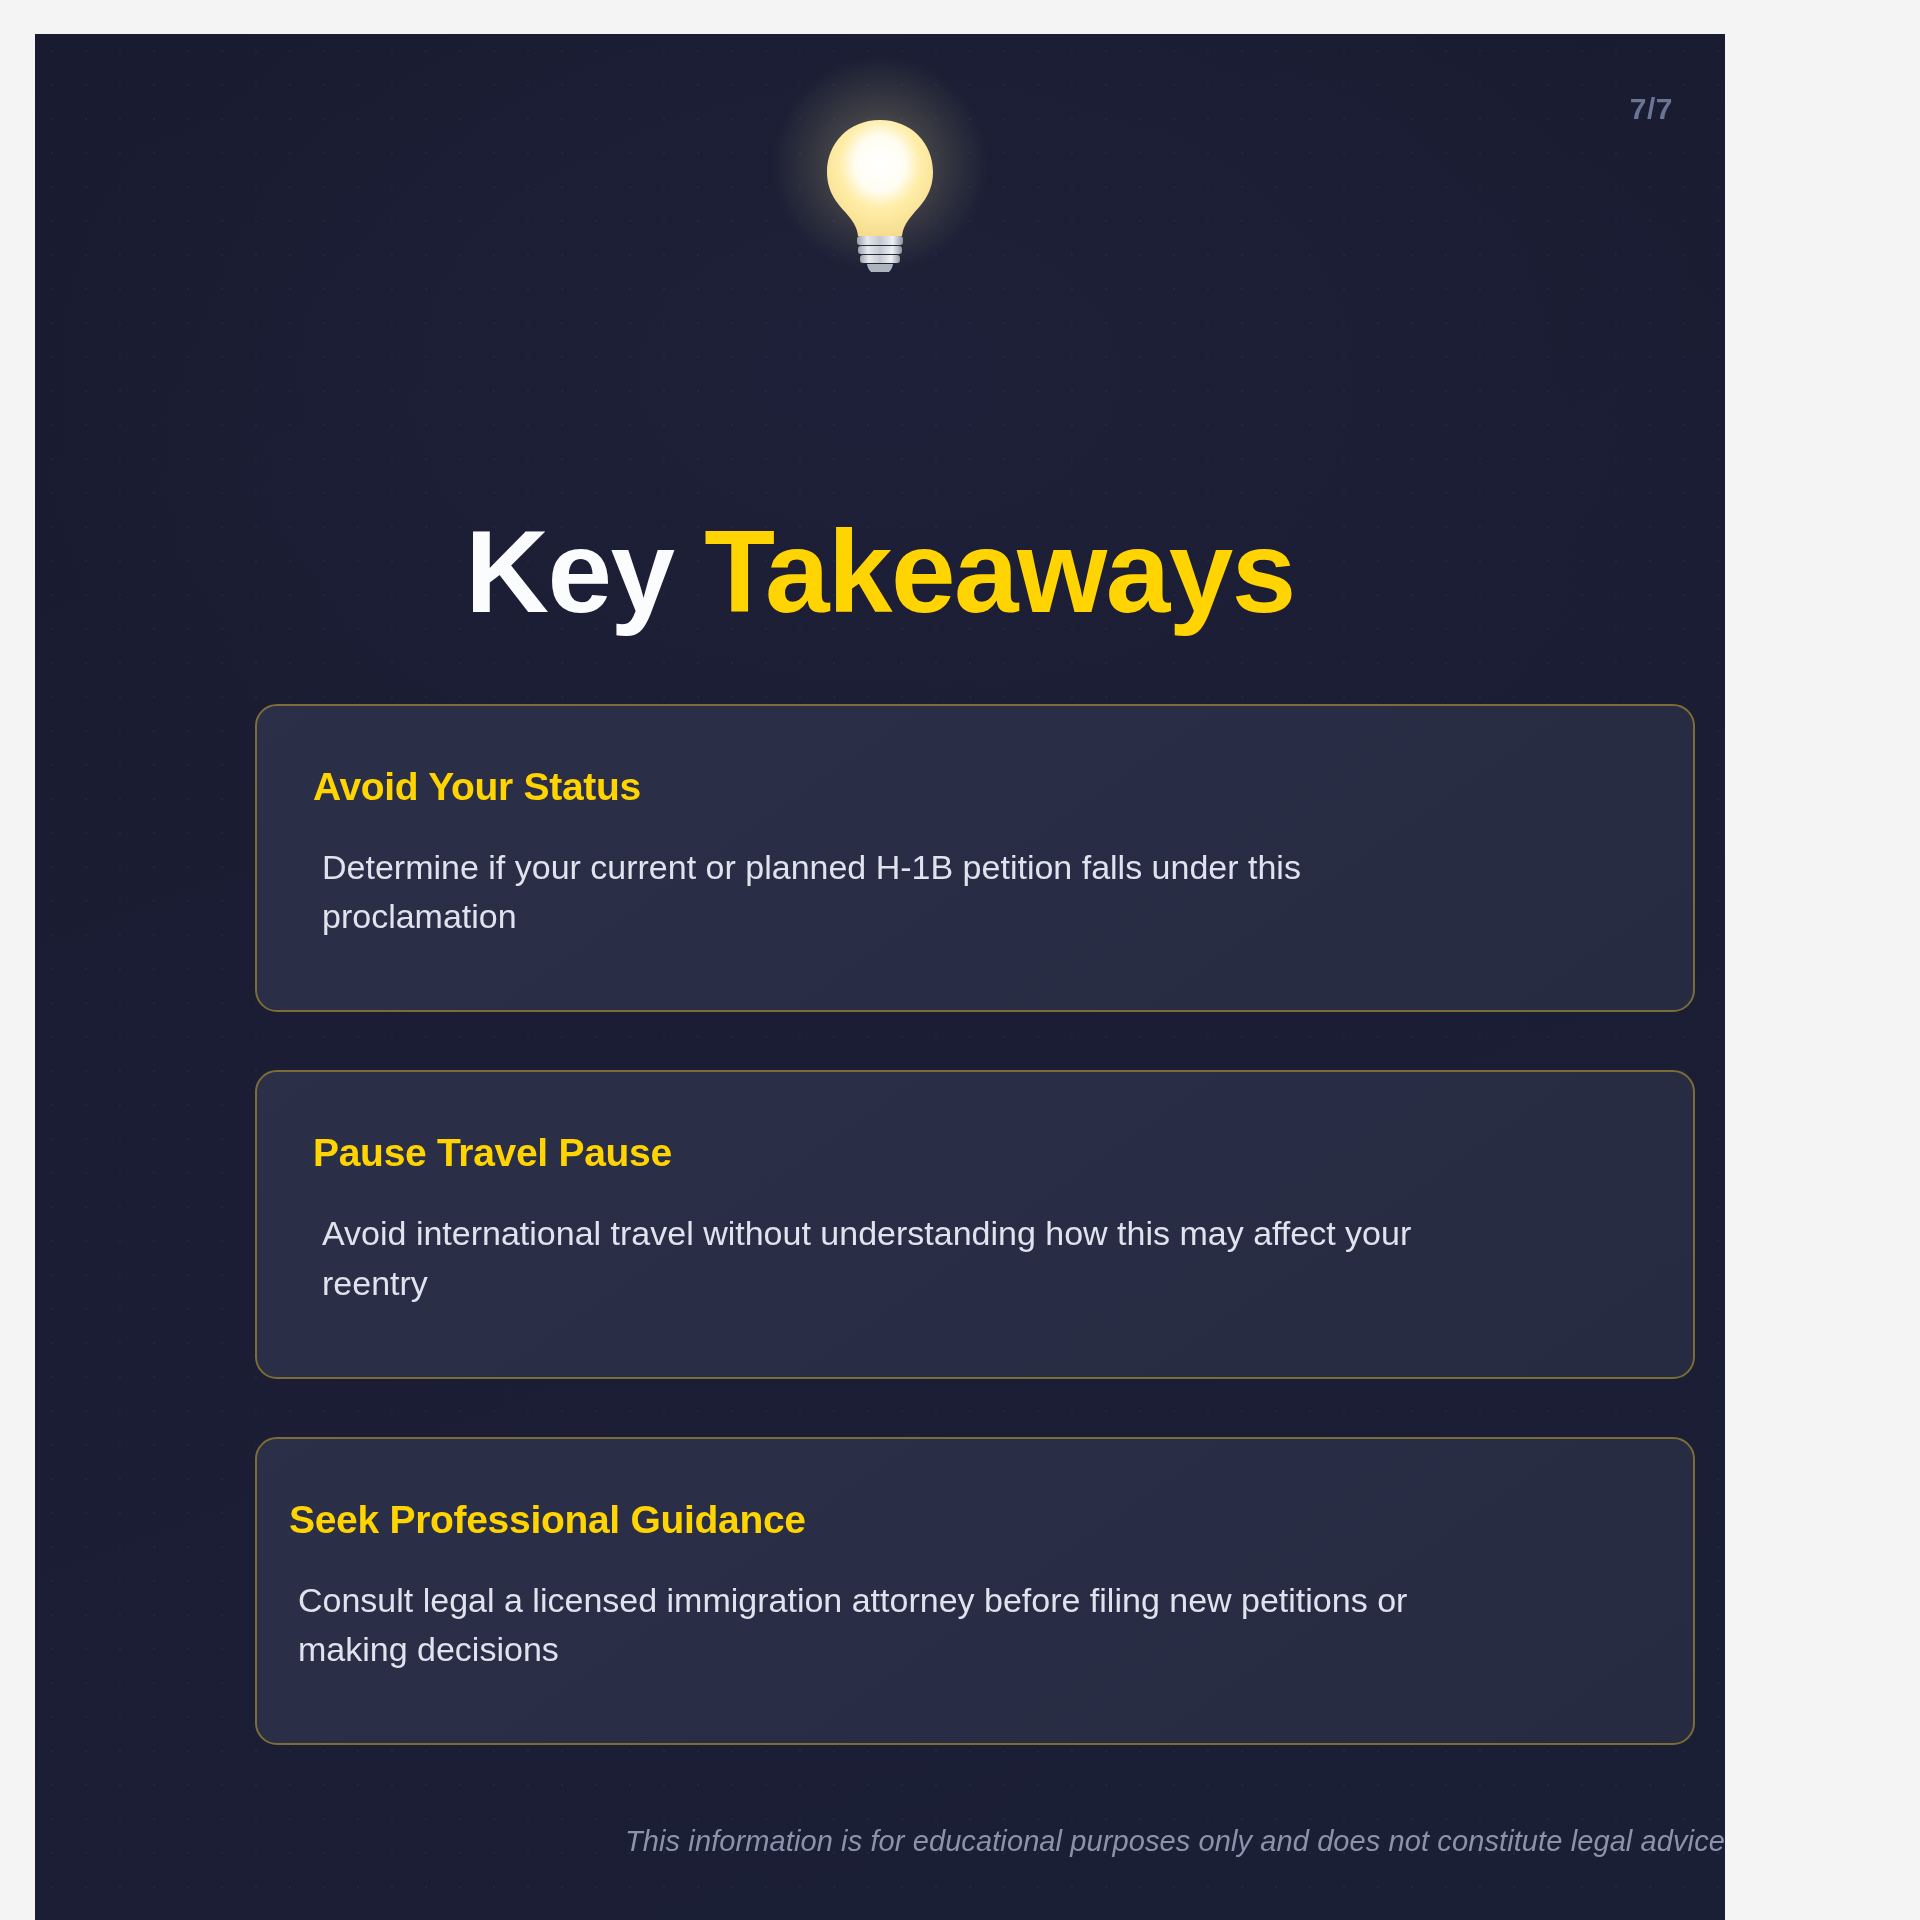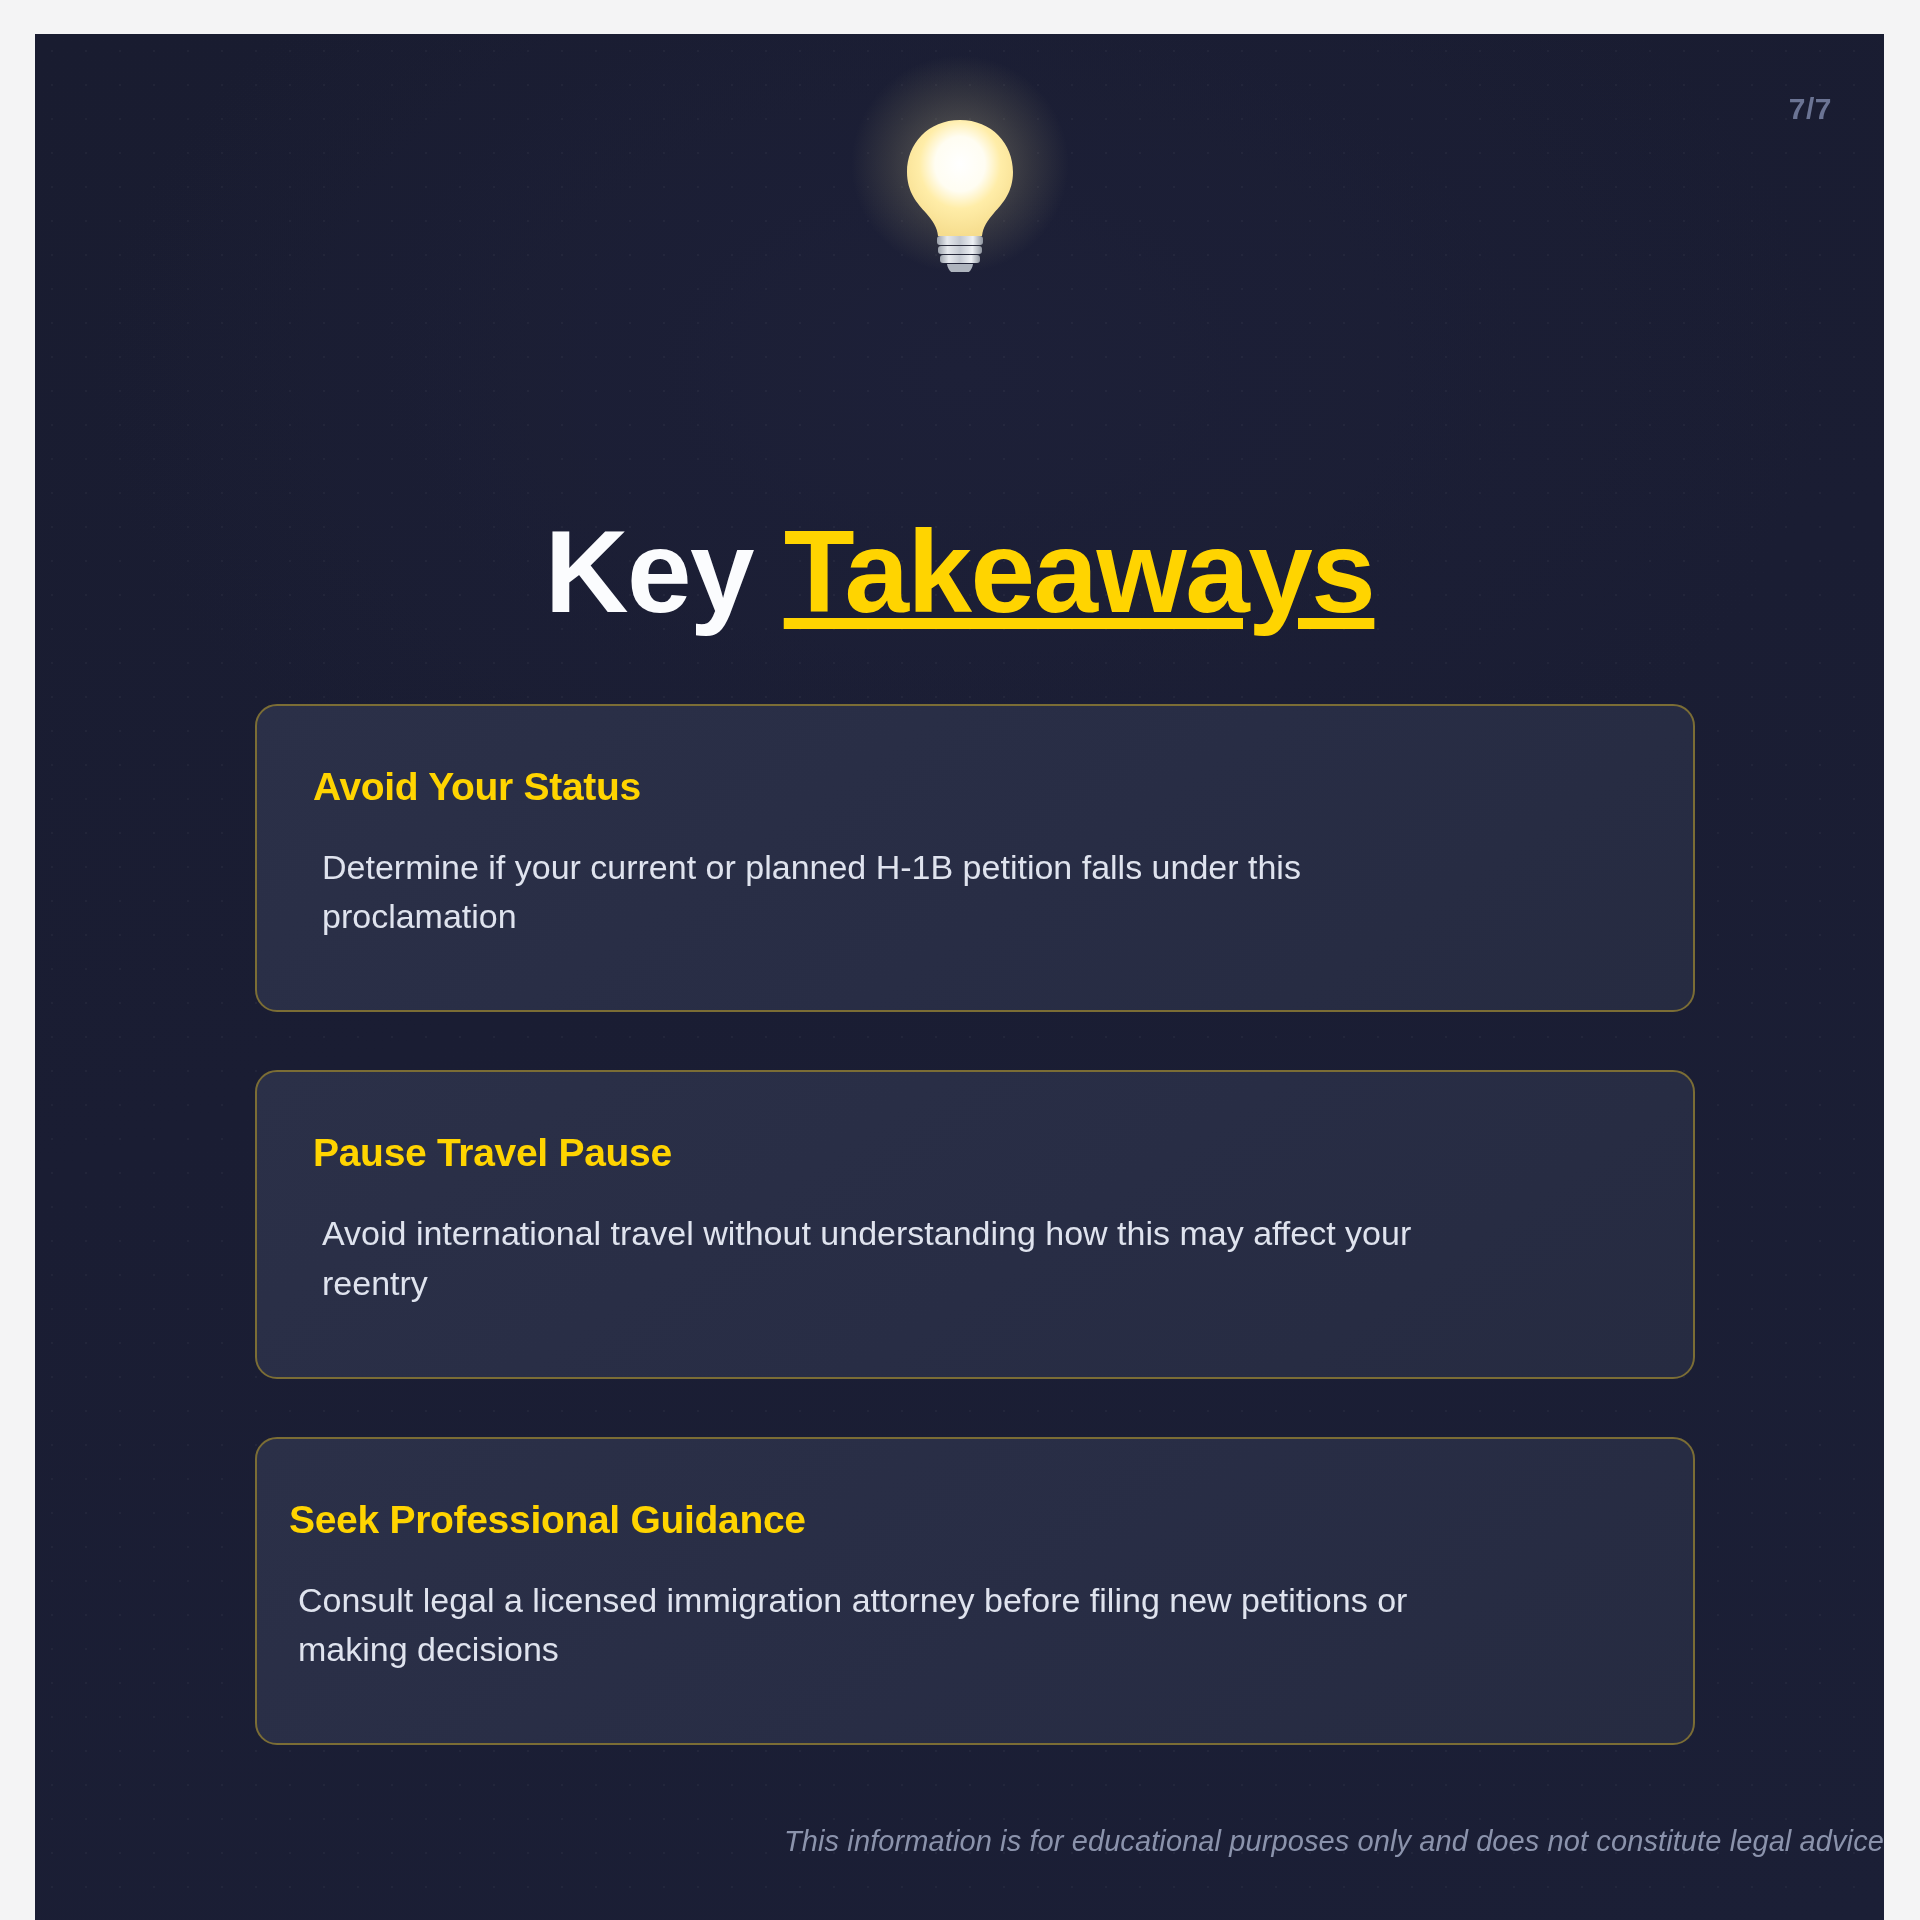--- a/index.html
+++ b/index.html
@@ -12,21 +12,21 @@
     background: #f4f4f5;
     font-family: "Liberation Sans", sans-serif;
     overflow: hidden;
   }
 
   
   #slide-frame {
     position: absolute;
     left: 35px;
     top: 34px;
-    width: 1849px;
+    width: 1690px;
     height: 1886px;
     background:
       radial-gradient(ellipse 1400px 900px at 50% 18%, #1d2038 0%, rgba(29,32,56,0) 62%),
       linear-gradient(160deg, #191c30 0%, #1a1d33 45%, #1b1f36 100%);
     box-sizing: border-box;
     overflow: hidden;
   }
 
   
   #slide-texture {
@@ -86,21 +86,21 @@
     left: 0;
     right: 0;
     text-align: center;
     font-size: 116px;
     font-weight: 800;
     line-height: 1.05;
     letter-spacing: -1.5px;
     white-space: nowrap;
   }
   #slide-title .t-white { color: #fbfcfe; }
-  #slide-title .t-accent { color: #FFD400; text-decoration: underline; }
+  #slide-title .t-accent { color: #FFD400; }
 
   
   #cards {
     position: absolute;
     left: 220px;
     top: 670px;
     width: 1440px;
   }
   .card {
     position: relative;

